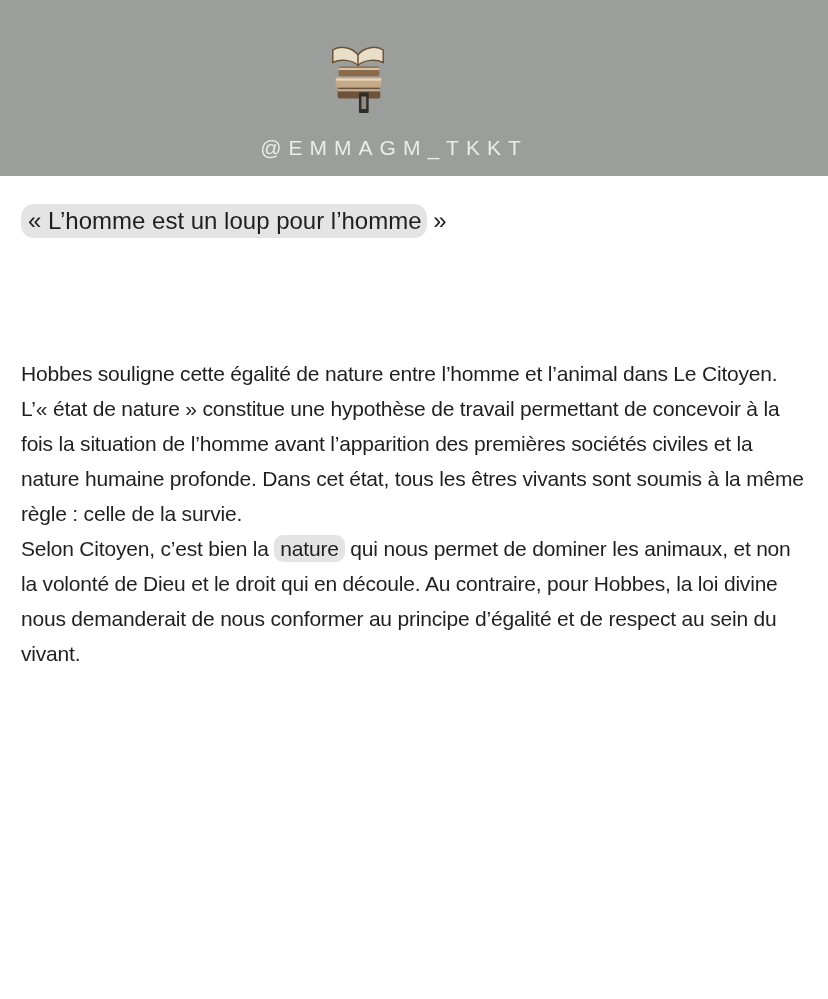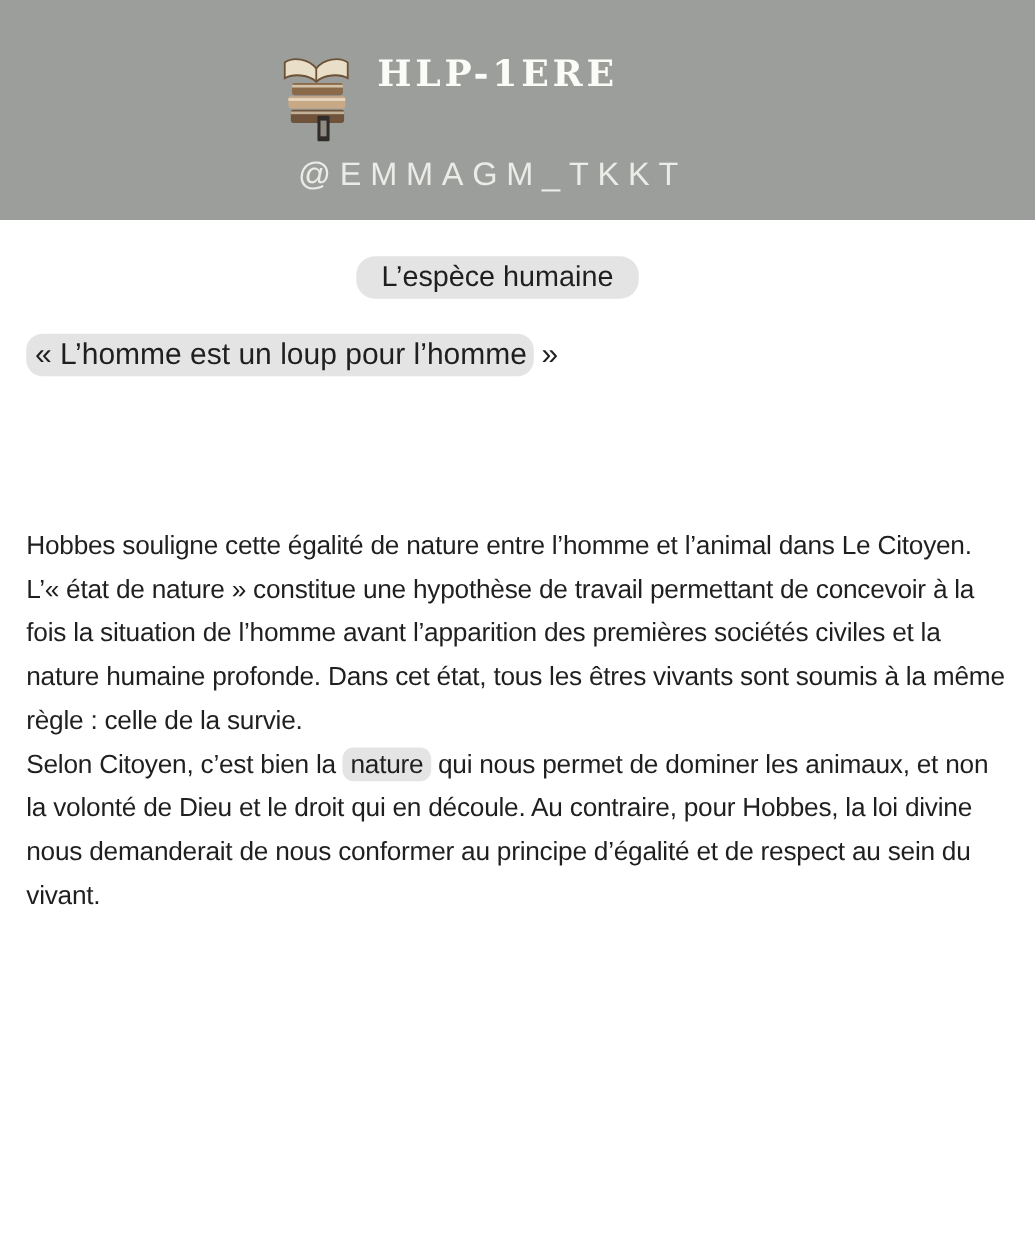--- a/index.html
+++ b/index.html
@@ -39,23 +39,23 @@
   .banner-title {
     margin: 3px 0 0;
     font-family: "DejaVu Serif", "Liberation Serif", serif;
     font-weight: 700;
     font-size: 29px;
     line-height: 1;
     letter-spacing: 3px;
     color: var(--banner-title-color);
   }
   .banner-handle {
-    margin-top: 8px;
+    margin-top: 19px;
     transform: translateX(-20px);
-    font-size: 26px;
+    font-size: 21px;
     line-height: 1;
     letter-spacing: 7px;
     color: var(--banner-handle-color);
   }
   .content { padding: 0 21px; }
   .doc-title-row {
     margin-top: 29px;
     text-align: center;
     transform: translateX(-16px);
   }
@@ -102,29 +102,25 @@
           <rect x="12" y="25" width="42" height="10" rx="2" fill="#8a6a49"></rect>
           <rect x="12" y="26.5" width="42" height="2.2" fill="#e6d9c2" opacity="0.8"></rect>
           <rect x="9" y="36" width="47" height="10" rx="2" fill="#c7a985"></rect>
           <rect x="9" y="37.5" width="47" height="2.2" fill="#efe4cf" opacity="0.8"></rect>
           <rect x="11" y="47" width="44" height="11" rx="2" fill="#6e533a"></rect>
           <rect x="11" y="48.5" width="44" height="2.2" fill="#e6d9c2" opacity="0.7"></rect>
           <rect x="33" y="52" width="10" height="21" rx="1" fill="#2f2b28"></rect>
           <rect x="35.5" y="56" width="5" height="13" fill="#8f8a82"></rect>
         </svg>
       </span>
-      <h1 class="banner-title">HLP-1ERE</h1>
     </div>
     <div class="banner-handle">@EMMAGM_TKKT</div>
   </header>
 
   <main class="content">
-    <div class="doc-title-row">
-      <span class="title-pill">L’espèce humaine</span>
-    </div>
 
     <h2 class="subtitle"><span class="seg-hl">« L’homme est un loup pour l’homme</span><span> »</span></h2>
 
     <div class="body-text">
       <p class="para"><span>Hobbes souligne cette égalité de nature entre l’homme et l’animal dans Le Citoyen.</span></p>
       <p class="para"><span>L’« état de nature » constitue une hypothèse de travail permettant de concevoir à la fois la situation de l’homme avant l’apparition des premières sociétés civiles et la nature humaine profonde. Dans cet état, tous les êtres vivants sont soumis à la même règle : celle de la survie.</span></p>
       <p class="para"><span>Selon Citoyen, c’est bien la </span><span class="seg-hl">nature</span><span> qui nous permet de dominer les animaux, et non la volonté de Dieu et le droit qui en découle. Au contraire, pour Hobbes, la loi divine nous demanderait de nous conformer au principe d’égalité et de respect au sein du vivant.</span></p>
     </div>
   </main>
 

